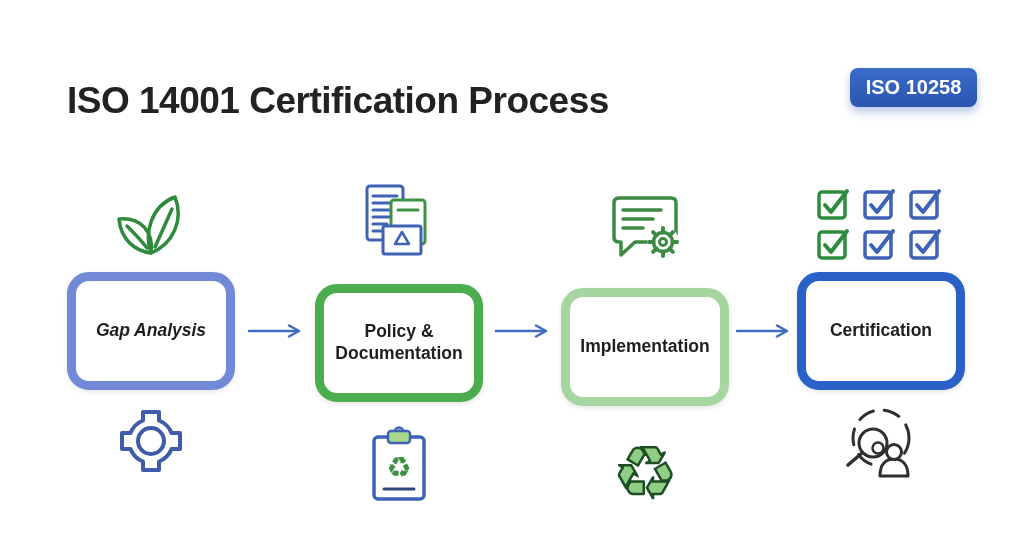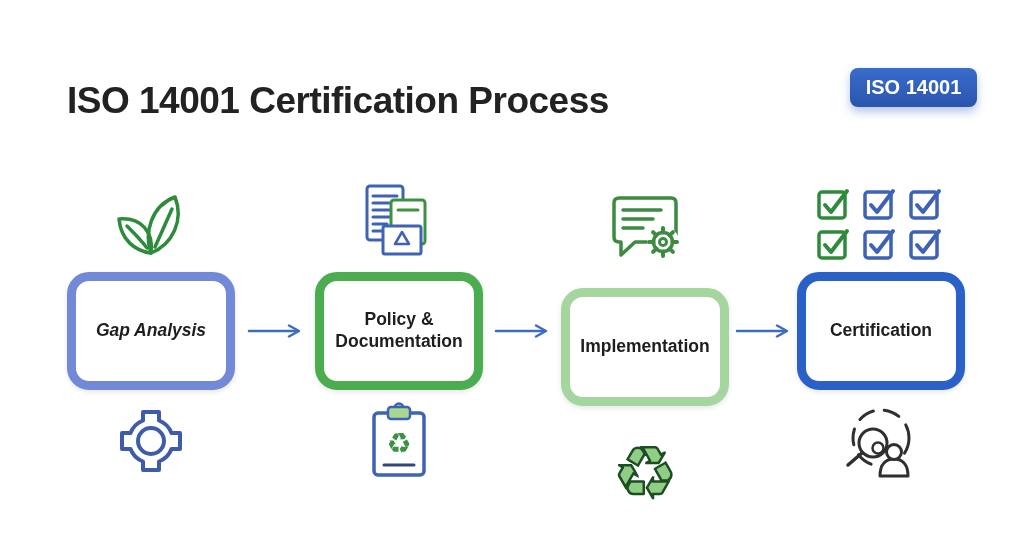--- a/index.html
+++ b/index.html
@@ -23,21 +23,21 @@
     position:absolute; left:850px; top:68px; width:127px; height:39px;
     background:linear-gradient(180deg,#3a6ccb,#2a55ae); background-color:var(--badge-bg);
     border-radius:8px; color:var(--badge-text); font-size:20px; font-weight:700;
     display:flex; align-items:center; justify-content:center;
     box-shadow:0 5px 10px rgba(45,92,184,0.35);
   }
   .step{
     position:absolute; top:180px; width:220px;
     display:flex; flex-direction:column; align-items:center;
   }
-  .step-1{left:41px;} .step-2{left:289px;} .step-3{left:535px;gap:16px;} .step-4{left:771px;}
+  .step-1{left:41px;} .step-2{left:289px;gap:12px;} .step-3{left:535px;gap:16px;} .step-4{left:771px;}
   .icon-top{height:86px; display:flex; align-items:flex-end; justify-content:center;}
   .box{
     margin-top:6px; width:168px; height:118px; background:#fff;
     border-radius:22px; display:flex; align-items:center; justify-content:center;
     text-align:center; font-weight:700; font-size:17.5px; line-height:1.25;
     color:var(--box-text); padding:0 12px; box-shadow:0 2px 5px rgba(0,0,0,0.10);
   }
   .box-1{border:9px solid var(--step1-border);font-style:italic;}
   .box-2{border:9px solid var(--step2-border);}
   .box-3{border:9px solid var(--step3-border);}
@@ -52,21 +52,21 @@
   svg{display:block;}
 </style>
 </head>
 <body>
 
 <div class="canvas">
 
   <div class="title">ISO 14001 Certification Process</div>
 
   <div class="badge">
-    <span>ISO 14001</span>
+    <span>ISO 10258</span>
   </div>
 
   <div class="step step-1">
     <div class="icon-top">
       <svg width="80" height="78" viewBox="0 0 80 76" fill="none" stroke="#2e8b3c" stroke-width="3.5" stroke-linecap="round" stroke-linejoin="round">
         <path d="M40 64 C33 44 40 17 64 8 C73 31 62 55 40 64 Z"></path>
         <path d="M44 58 C50 45 56 31 61 20"></path>
         <path d="M40 64 C24 62 10 51 8 30 C30 28 43 43 40 64 Z"></path>
         <path d="M36 59 C30 51 23 44 16 37"></path>
       </svg>

